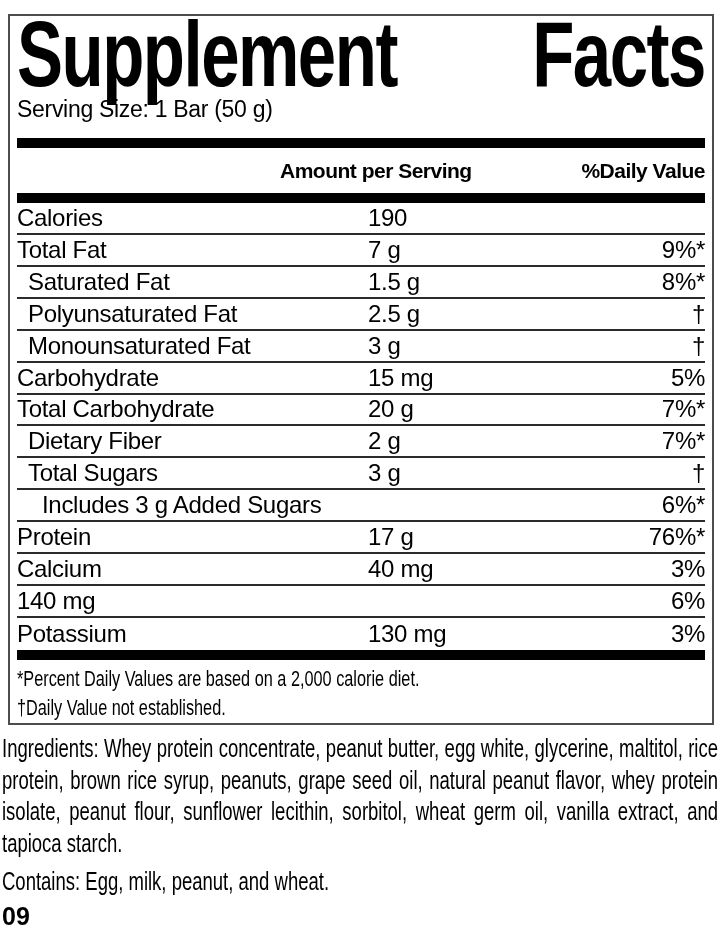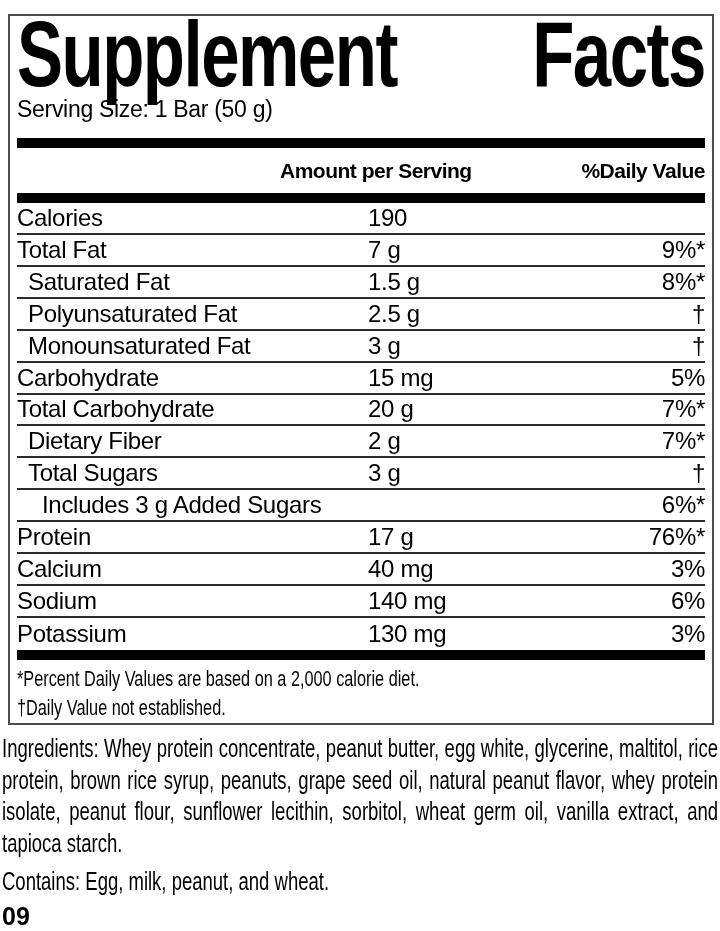--- a/index.html
+++ b/index.html
@@ -150,21 +150,20 @@
         <span class="n-dv">76%*</span>
       </div>
 
       <div class="row">
         <span class="n-label">Calcium</span>
         <span class="n-amount">40 mg</span>
         <span class="n-dv">3%</span>
       </div>
 
       <div class="row">
-        <span class="n-label">Sodium</span>
         <span class="n-amount">140 mg</span>
         <span class="n-dv">6%</span>
       </div>
 
       <div class="row">
         <span class="n-label">Potassium</span>
         <span class="n-amount">130 mg</span>
         <span class="n-dv">3%</span>
       </div>
     </div>

